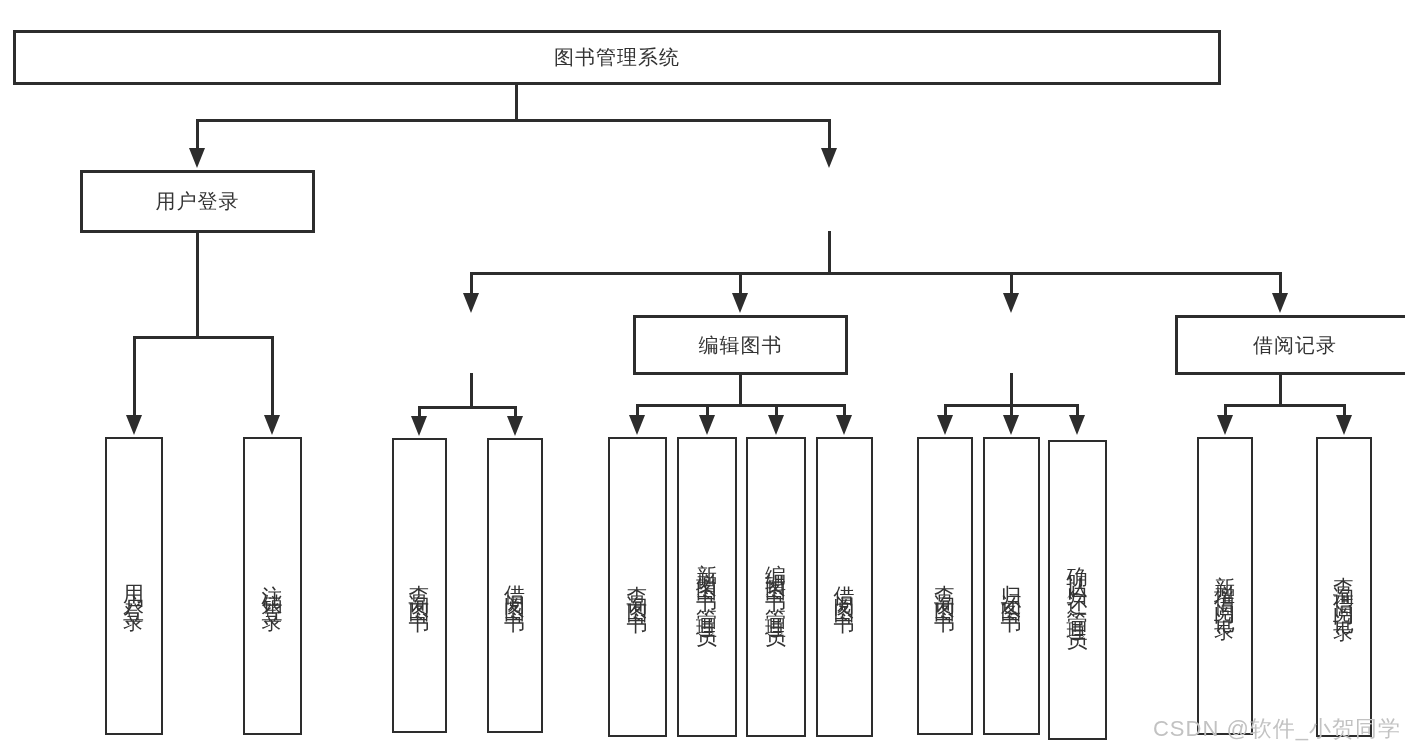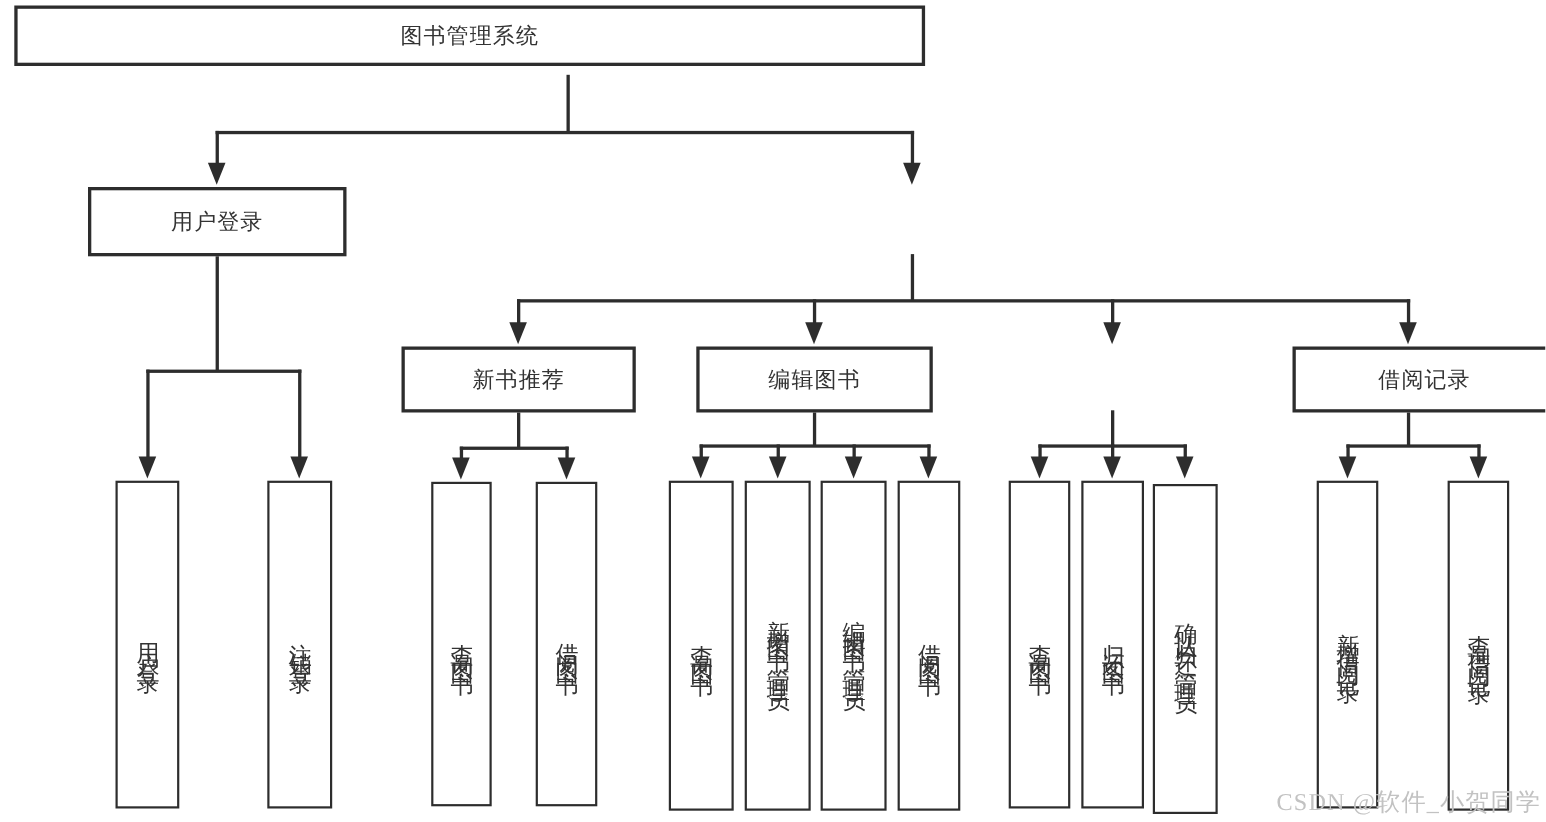--- a/index.html
+++ b/index.html
@@ -52,33 +52,31 @@
     z-index:1;
   }
   .watermark{
     position:absolute;
     right:4px;
     bottom:3px;
     font-size:22px;
     color:#c2c2c2;
     letter-spacing:1px;
     z-index:5;
-    font-family:Liberation Serif, serif;
   }
 </style>
 </head>
 <body>
 
 <div id="stage">
 
-  <div class="node" style="left:13px;top:5px;width:828px;height:55px">图书管理系统</div>
+  <div class="node" style="left:13px;top:30px;width:1208px;height:55px">图书管理系统</div>
 
   <div class="node" style="left:80px;top:170px;width:235px;height:63px">用户登录</div>
 
-  <div class="node" style="left:365px;top:315px;width:213px;height:60px">新书推荐</div>
   <div class="node" style="left:633px;top:315px;width:215px;height:60px">编辑图书</div>
   <div class="node" style="left:1175px;top:315px;width:240px;height:60px">借阅记录</div>
 
   <div class="node v" style="left:105px;top:437px;width:58px;height:298px">用户登录</div>
   <div class="node v" style="left:243px;top:437px;width:59px;height:298px">注销登录</div>
 
   <div class="node v" style="left:392px;top:438px;width:55px;height:295px">查询图书</div>
   <div class="node v" style="left:487px;top:438px;width:56px;height:295px">借阅图书</div>
 
   <div class="node v" style="left:608px;top:437px;width:59px;height:300px">查询图书</div>

